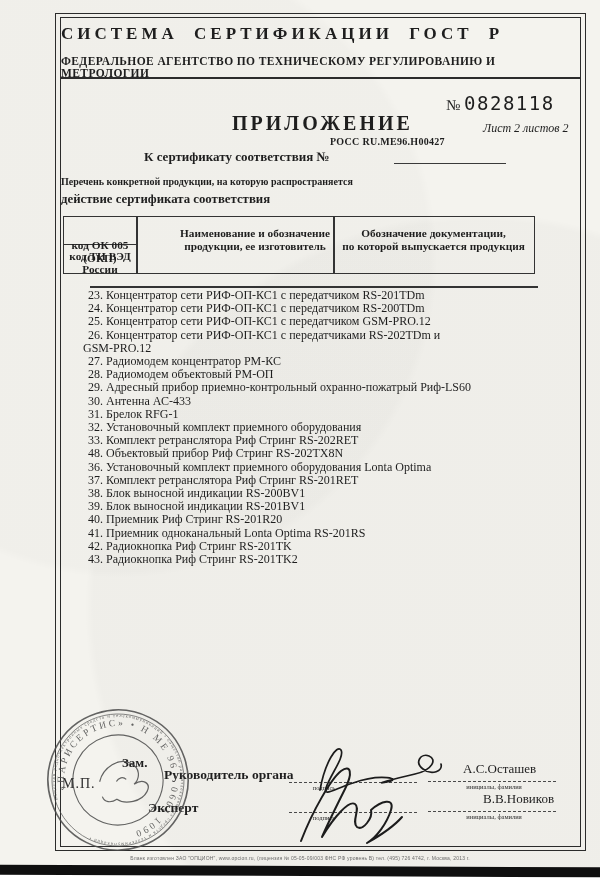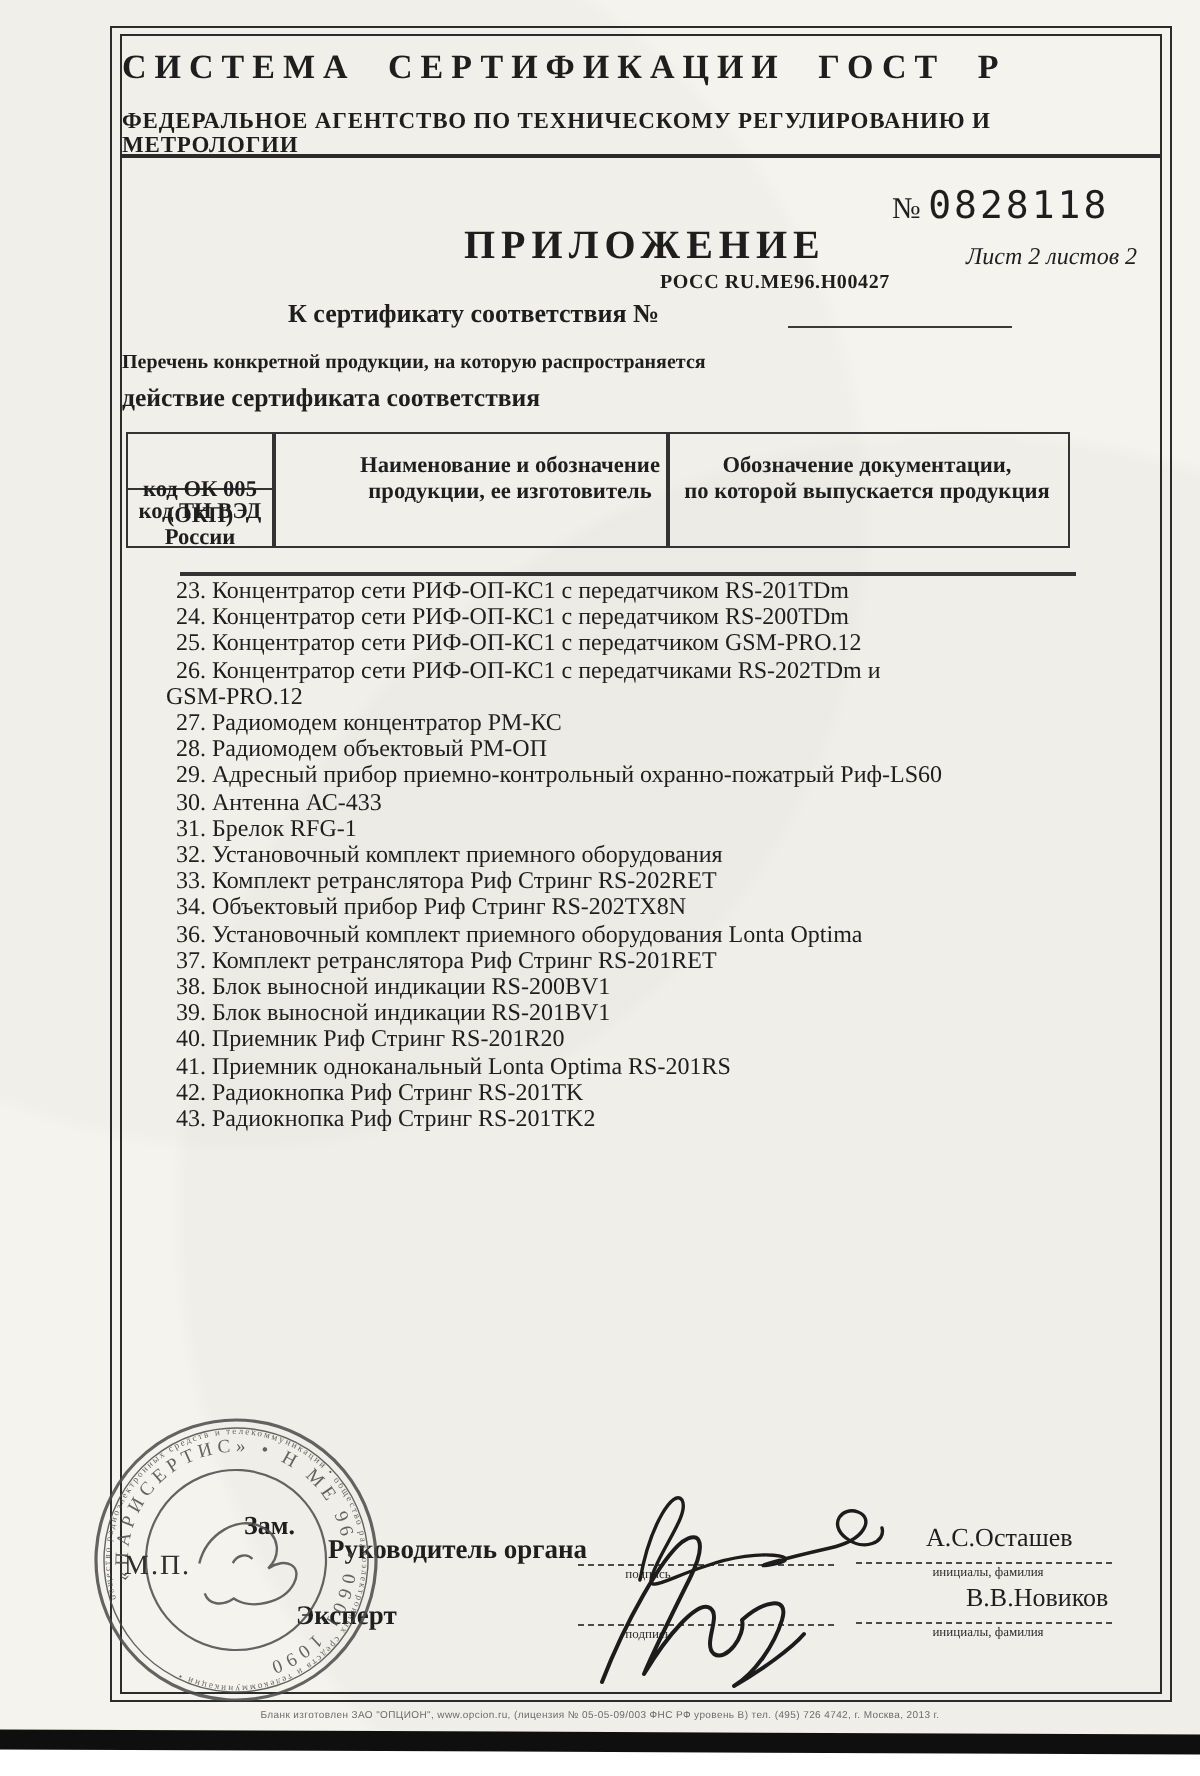--- a/index.html
+++ b/index.html
@@ -109,21 +109,21 @@
       <div class="product-item">25. Концентратор сети РИФ-ОП-КС1 с передатчиком GSM-PRO.12</div>
       <div class="product-item">26. Концентратор сети РИФ-ОП-КС1 с передатчиками RS-202TDm и
 GSM-PRO.12</div>
       <div class="product-item">27. Радиомодем концентратор РМ-КС</div>
       <div class="product-item">28. Радиомодем объектовый РМ-ОП</div>
       <div class="product-item">29. Адресный прибор приемно-контрольный охранно-пожатрый Риф-LS60</div>
       <div class="product-item">30. Антенна АС-433</div>
       <div class="product-item">31. Брелок RFG-1</div>
       <div class="product-item">32. Установочный комплект приемного оборудования</div>
       <div class="product-item">33. Комплект ретранслятора Риф Стринг RS-202RET</div>
-      <div class="product-item">34. Объектовый прибор Риф Стринг RS-202TX8N</div>
+      <div class="product-item">48. Объектовый прибор Риф Стринг RS-202TX8N</div>
       <div class="product-item">36. Установочный комплект приемного оборудования Lonta Optima</div>
       <div class="product-item">37. Комплект ретранслятора Риф Стринг RS-201RET</div>
       <div class="product-item">38. Блок выносной индикации RS-200BV1</div>
       <div class="product-item">39. Блок выносной индикации RS-201BV1</div>
       <div class="product-item">40. Приемник Риф Стринг RS-201R20</div>
       <div class="product-item">41. Приемник одноканальный Lonta Optima RS-201RS</div>
       <div class="product-item">42. Радиокнопка Риф Стринг RS-201TK</div>
       <div class="product-item">43. Радиокнопка Риф Стринг RS-201TK2</div>
     </div>
 

